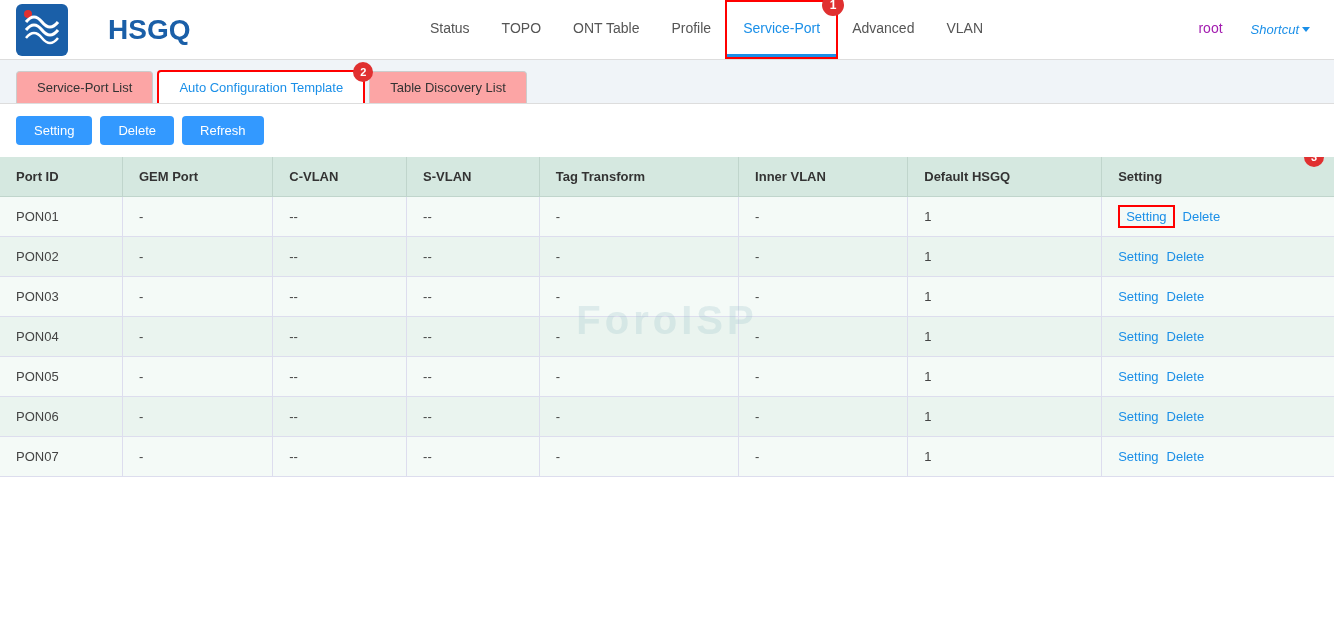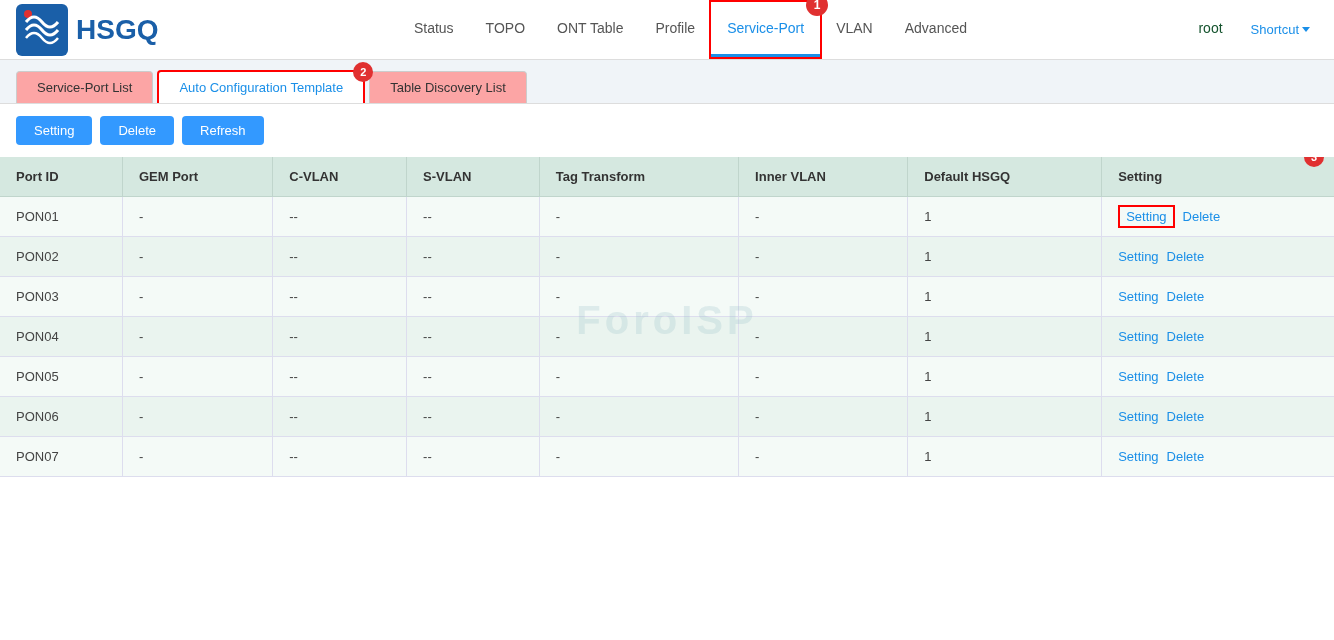--- a/index.html
+++ b/index.html
@@ -11,20 +11,21 @@
       align-items: center;
       background: #fff;
       border-bottom: 1px solid #ddd;
       padding: 0 16px;
       height: 60px;
     }
     .logo-area {
       display: flex;
       align-items: center;
       margin-right: 40px;
+      gap: 32px;
     }
     .logo-icon {
       width: 52px;
       height: 52px;
       margin-right: 8px;
     }
     .logo-text {
       font-size: 28px;
       font-weight: bold;
       color: #1a5fa8;
@@ -50,27 +51,28 @@
       color: #1a8fe8;
       border-bottom: 3px solid #1a8fe8;
       outline: 2px solid red;
     }
     .nav-right {
       display: flex;
       align-items: center;
       gap: 4px;
       margin-left: auto;
     }
-    .nav-right .nav-item { color: #14532d; }
+    .nav-right .nav-item { color: #a21caf; }
     .nav-right .nav-dropdown {
       display: flex;
       align-items: center;
       cursor: pointer;
       color: #1a8fe8;
       padding: 18px 8px;
+      font-style: italic;
     }
     .chevron-down {
       display: inline-block;
       margin-left: 3px;
       width: 0; height: 0;
       border-left: 4px solid transparent;
       border-right: 4px solid transparent;
       border-top: 5px solid #1a8fe8;
       vertical-align: middle;
     }
@@ -235,22 +237,22 @@
 
   <nav class="nav">
     <a class="nav-item">Status</a>
     <a class="nav-item">TOPO</a>
     <a class="nav-item">ONT Table</a>
     <a class="nav-item">Profile</a>
     <a class="nav-item active" style="position:relative;">
       <span>Service-Port</span>
       <span class="badge-circle">1</span>
     </a>
+    <a class="nav-item">Advanced</a>
     <a class="nav-item">VLAN</a>
-    <a class="nav-item">Advanced</a>
   </nav>
 
   <div class="nav-right">
     <a class="nav-item">root</a>
     <div class="nav-dropdown">
       <span>Shortcut</span>
       <span class="chevron-down"></span>
     </div>
   </div>
 </div>

